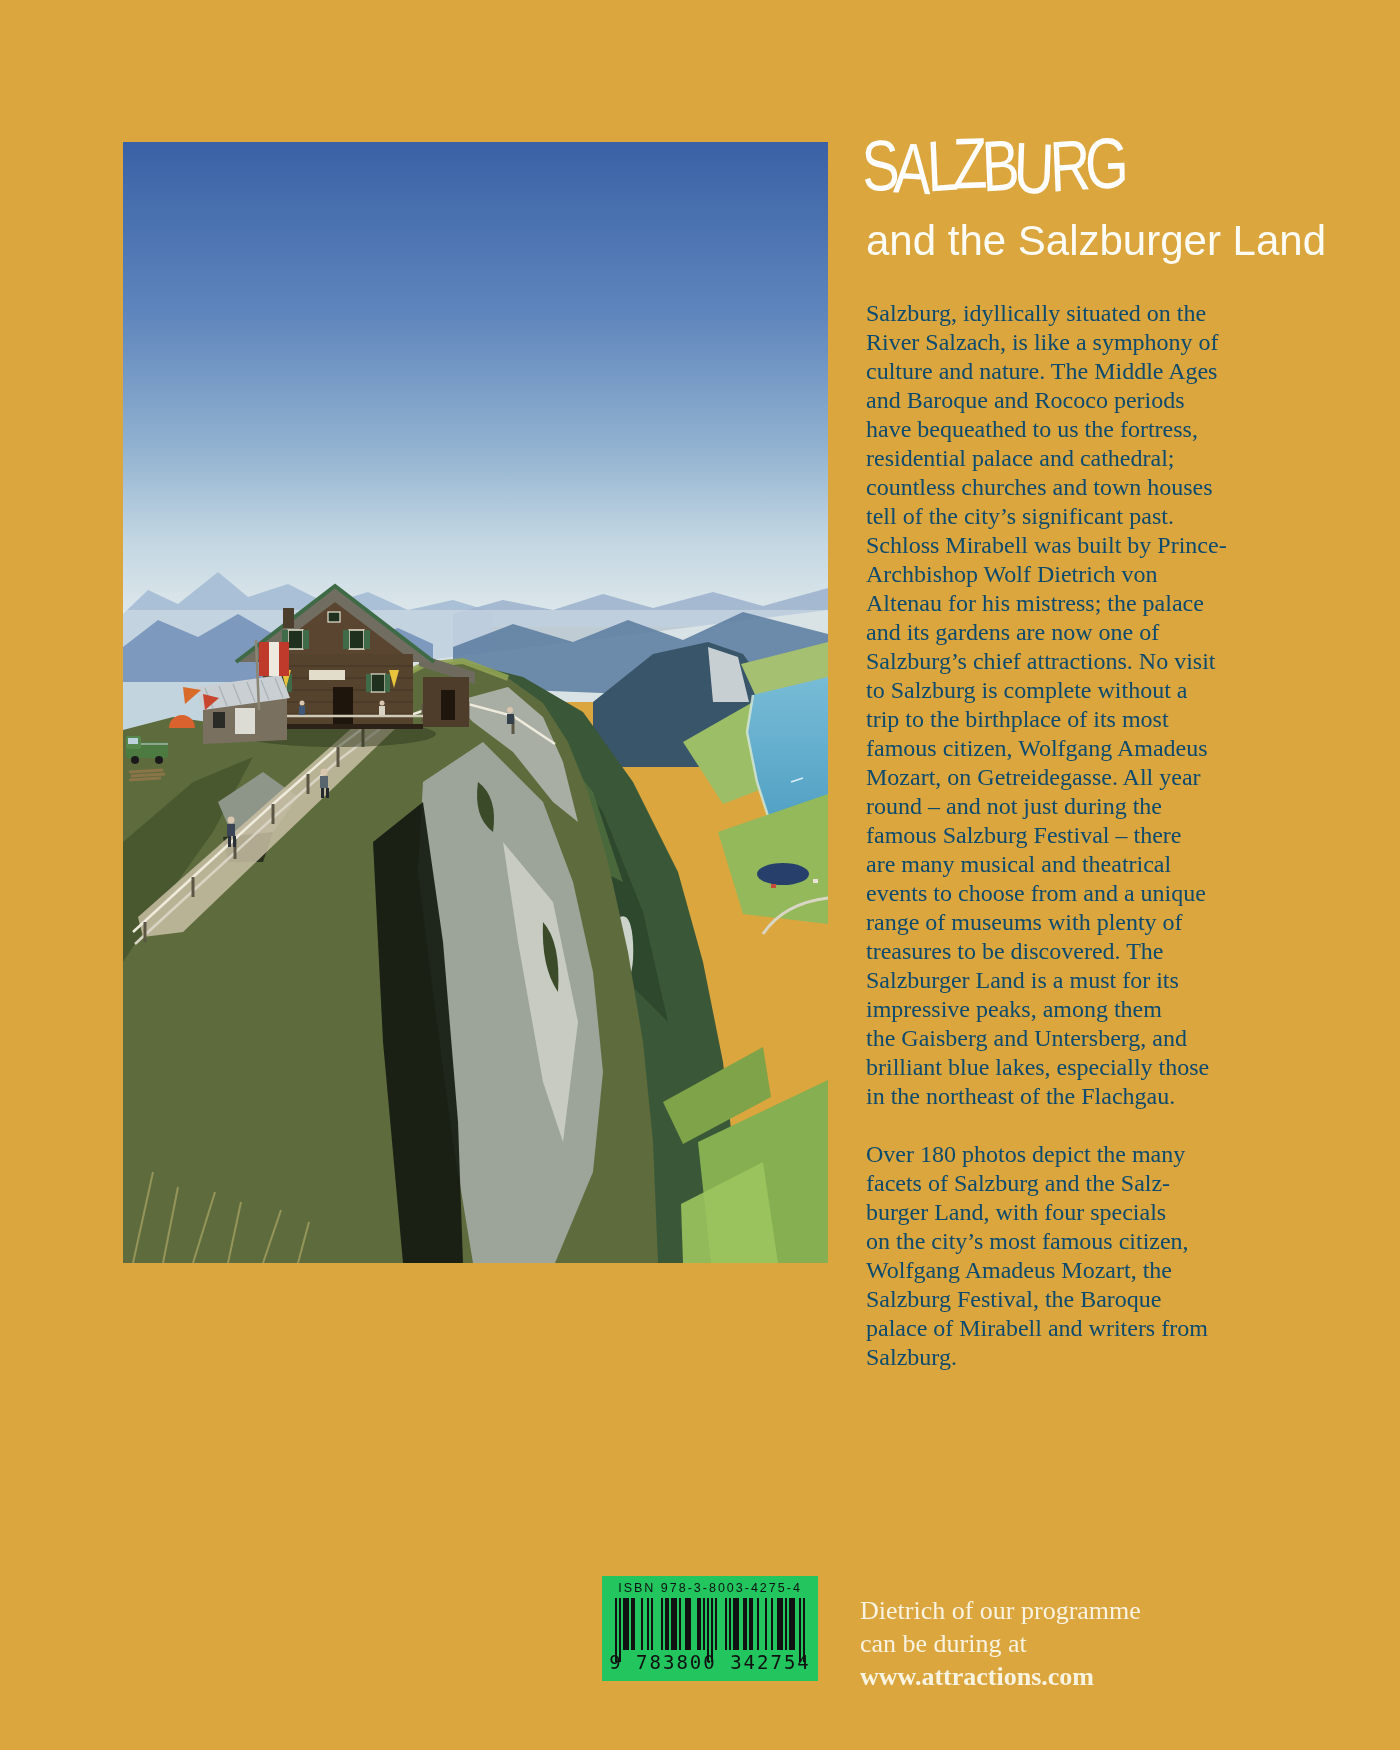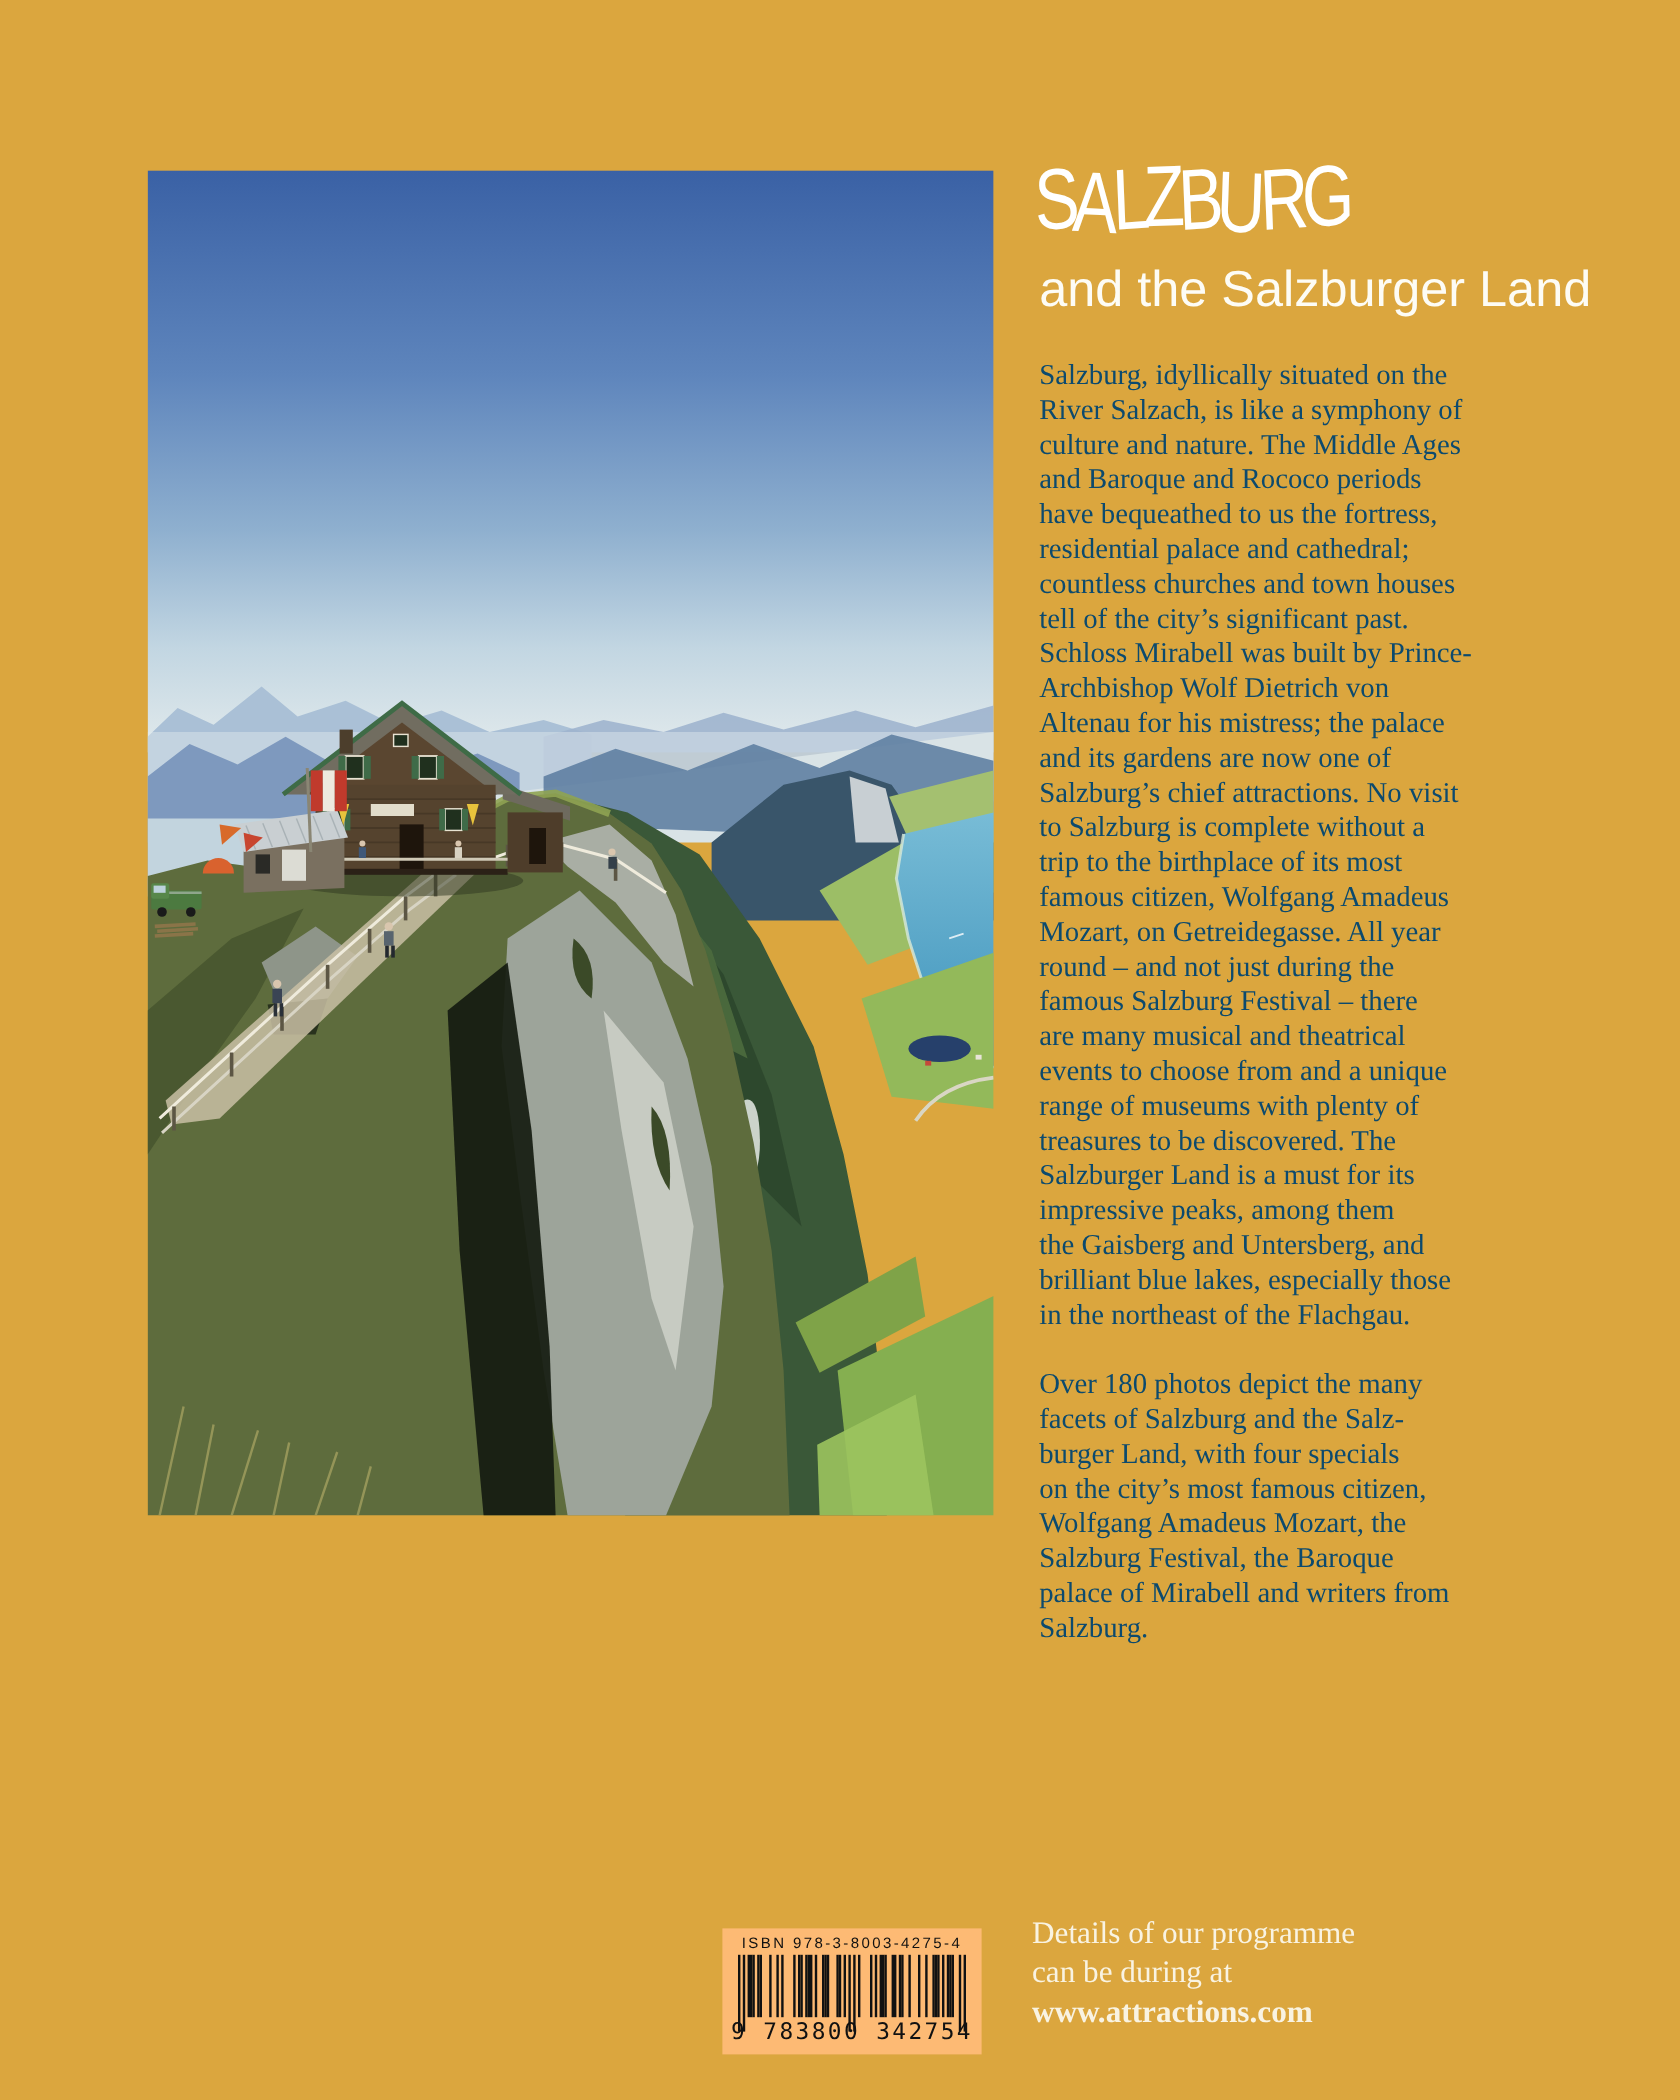--- a/index.html
+++ b/index.html
@@ -17,21 +17,21 @@
   .title span:nth-child(even){transform:rotate(2.5deg) translateY(2px);}
   .title span:nth-child(4n){transform:rotate(-1.5deg) translateY(-2px);}
   .subtitle{position:absolute;left:866px;top:216px;color:#FDFCF5;
             font-family:Liberation Sans, sans-serif;font-size:42px;line-height:1.2;text-align:right;}
   
   .blurb{position:absolute;left:866px;top:299px;width:440px;color:#0c4a6e;
          font-size:24px;line-height:29px;}
   .blurb p{margin:0;white-space:pre-line;}
   .blurb p + p{margin-top:29px;}
   
-  .barcode-box{position:absolute;left:602px;top:1576px;width:216px;height:105px;background:#fdba74;margin-top:31px;}
+  .barcode-box{position:absolute;left:602px;top:1576px;width:216px;height:105px;background:#22c55e;}
   .isbn{padding-top:5px;text-align:center;color:#111;font-family:"Liberation Sans", sans-serif;
         font-size:12.5px;letter-spacing:2px;white-space:nowrap;}
   .bars{display:flex;align-items:flex-start;width:190px;height:64px;margin:3px auto 0;}
   .m{width:2px;height:52px;}
   .m.on{background:#111;}
   .m.g{height:64px;}
   .digits{position:relative;margin-top:-11px;text-align:center;color:#111;
           font-family:"DejaVu Sans Mono", monospace;font-size:19px;letter-spacing:2px;white-space:nowrap;}
   
   .publisher{position:absolute;left:860px;top:1594px;color:#F9F3E2;font-size:26px;line-height:33px;}
@@ -408,18 +408,18 @@
         <div class="m"></div>
         <div class="m"></div>
         <div class="m on g"></div>
         <div class="m g"></div>
         <div class="m on g"></div>
       </div>
     <div class="digits">9 783800 342754</div>
   </div>
 
   <div class="publisher">
-    <div>Details of our programme</div>
+    <div>Dietrich of our programme</div>
     <div>can be during at</div>
     <div class="url">www.attractions.com</div>
   </div>
 
 </div>
 
 </body></html>

